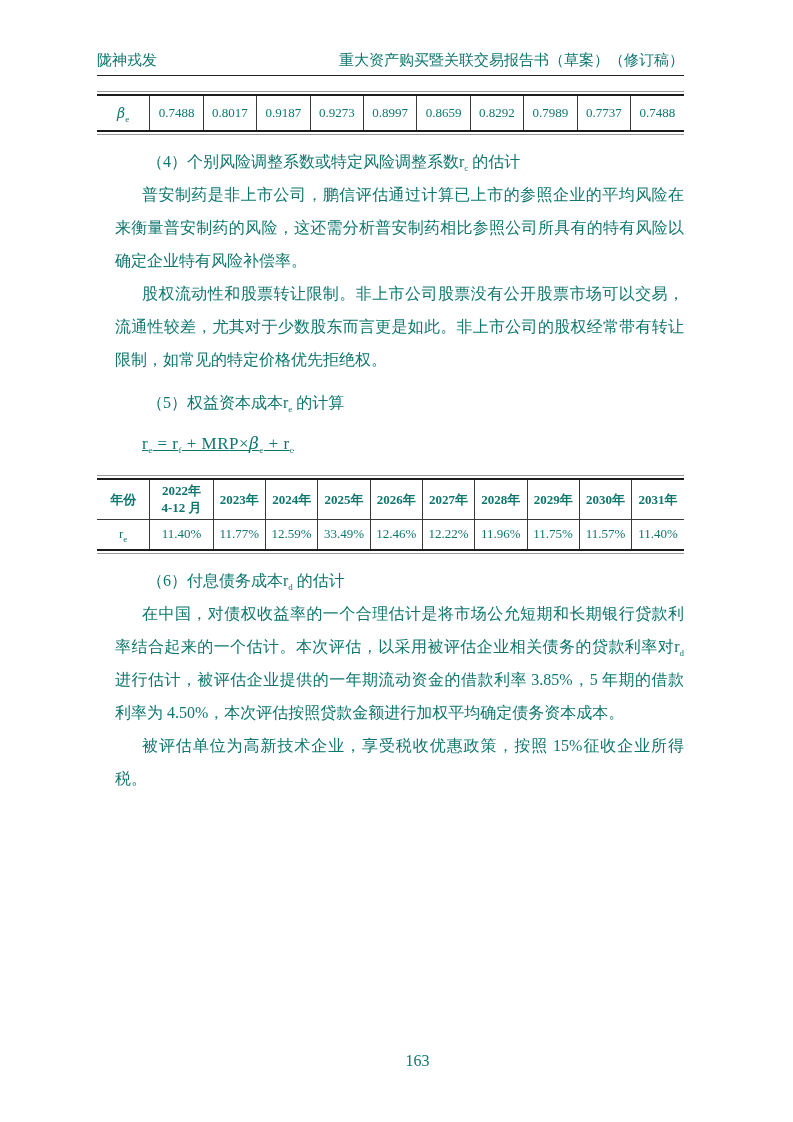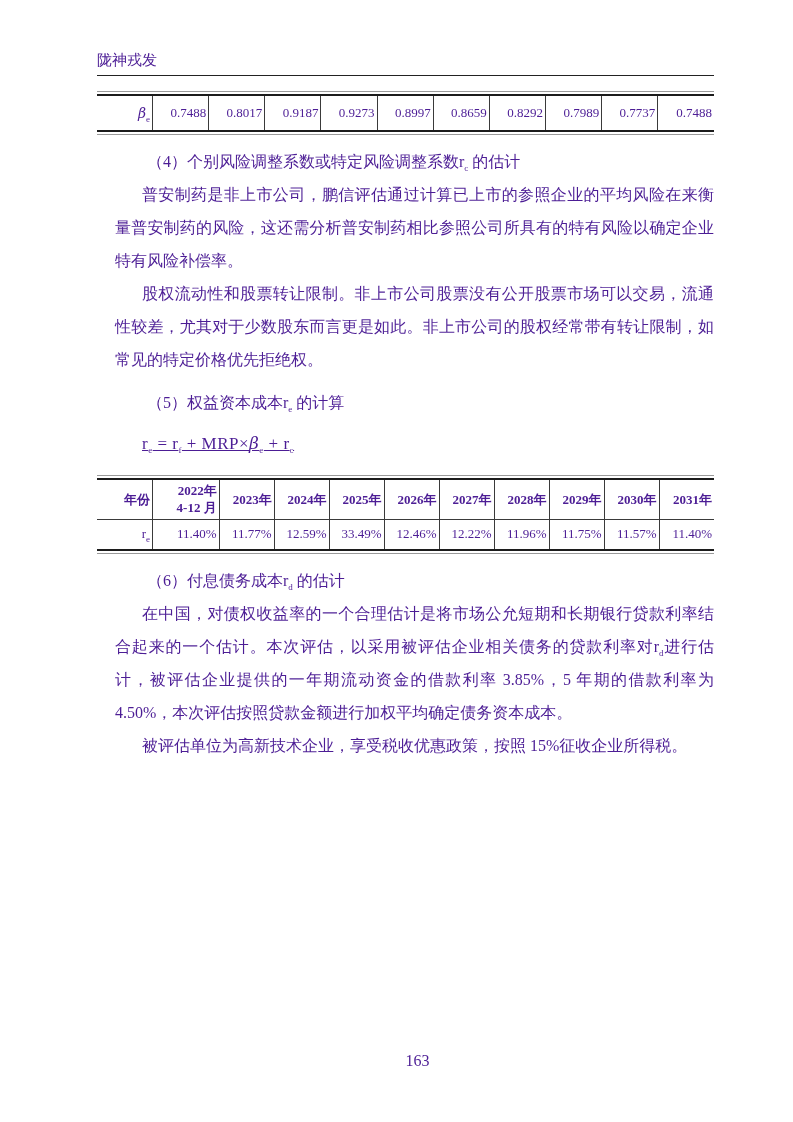--- a/index.html
+++ b/index.html
@@ -4,22 +4,22 @@
 <style>
   * { box-sizing: border-box; }
   html, body { margin: 0; padding: 0; background: #ffffff; }
   .page {
     position: relative;
     width: 793px;
     height: 1122px;
     margin: 0 auto;
     background: #ffffff;
     font-family: "Liberation Serif", "DejaVu Serif", serif;
-    color: #4c1d95;
-    padding: 50px 79px 40px 97px;
+    color: #0f766e;
+    padding: 50px 109px 40px 97px;
     overflow: hidden;
   }
   
   .header {
     display: flex;
     justify-content: space-between;
     align-items: flex-end;
     border-bottom: 1px solid #222;
     padding-bottom: 5px;
     font-size: 15px;
@@ -32,21 +32,21 @@
   table.report {
     width: 100%;
     border-collapse: collapse;
     table-layout: fixed;
     border-top: 2px solid #1c1c1c;
     border-bottom: 2px solid #1c1c1c;
   }
   table.report td, table.report th {
     border-left: 1px solid #3a3a3a;
     border-right: 1px solid #3a3a3a;
-    text-align: right;
+    text-align: center;
     vertical-align: middle;
     font-size: 13px;
     padding: 0 2px;
   }
   table.report td:first-child, table.report th:first-child { border-left: none; }
   table.report td:last-child, table.report th:last-child { border-right: none; }
   table.beta td { height: 36px; }
   table.beta td.rowlabel { font-size: 14px; }
   table.years th {
     border-bottom: 1px solid #3a3a3a;
@@ -93,20 +93,21 @@
     margin-left: 8px;
   }
 </style>
 </head>
 <body>
 
 <div class="page">
 
   <div class="header">
     <span>陇神戎发</span>
+    <span>重大资产购买暨关联交易报告书（草案）（修订稿）</span>
   </div>
 
   <div class="tbl-wrap">
     <div class="thinline-top"></div>
     <table class="report beta">
       <colgroup>
         <col class="c-label">
         <col>
           <col>
           <col>

